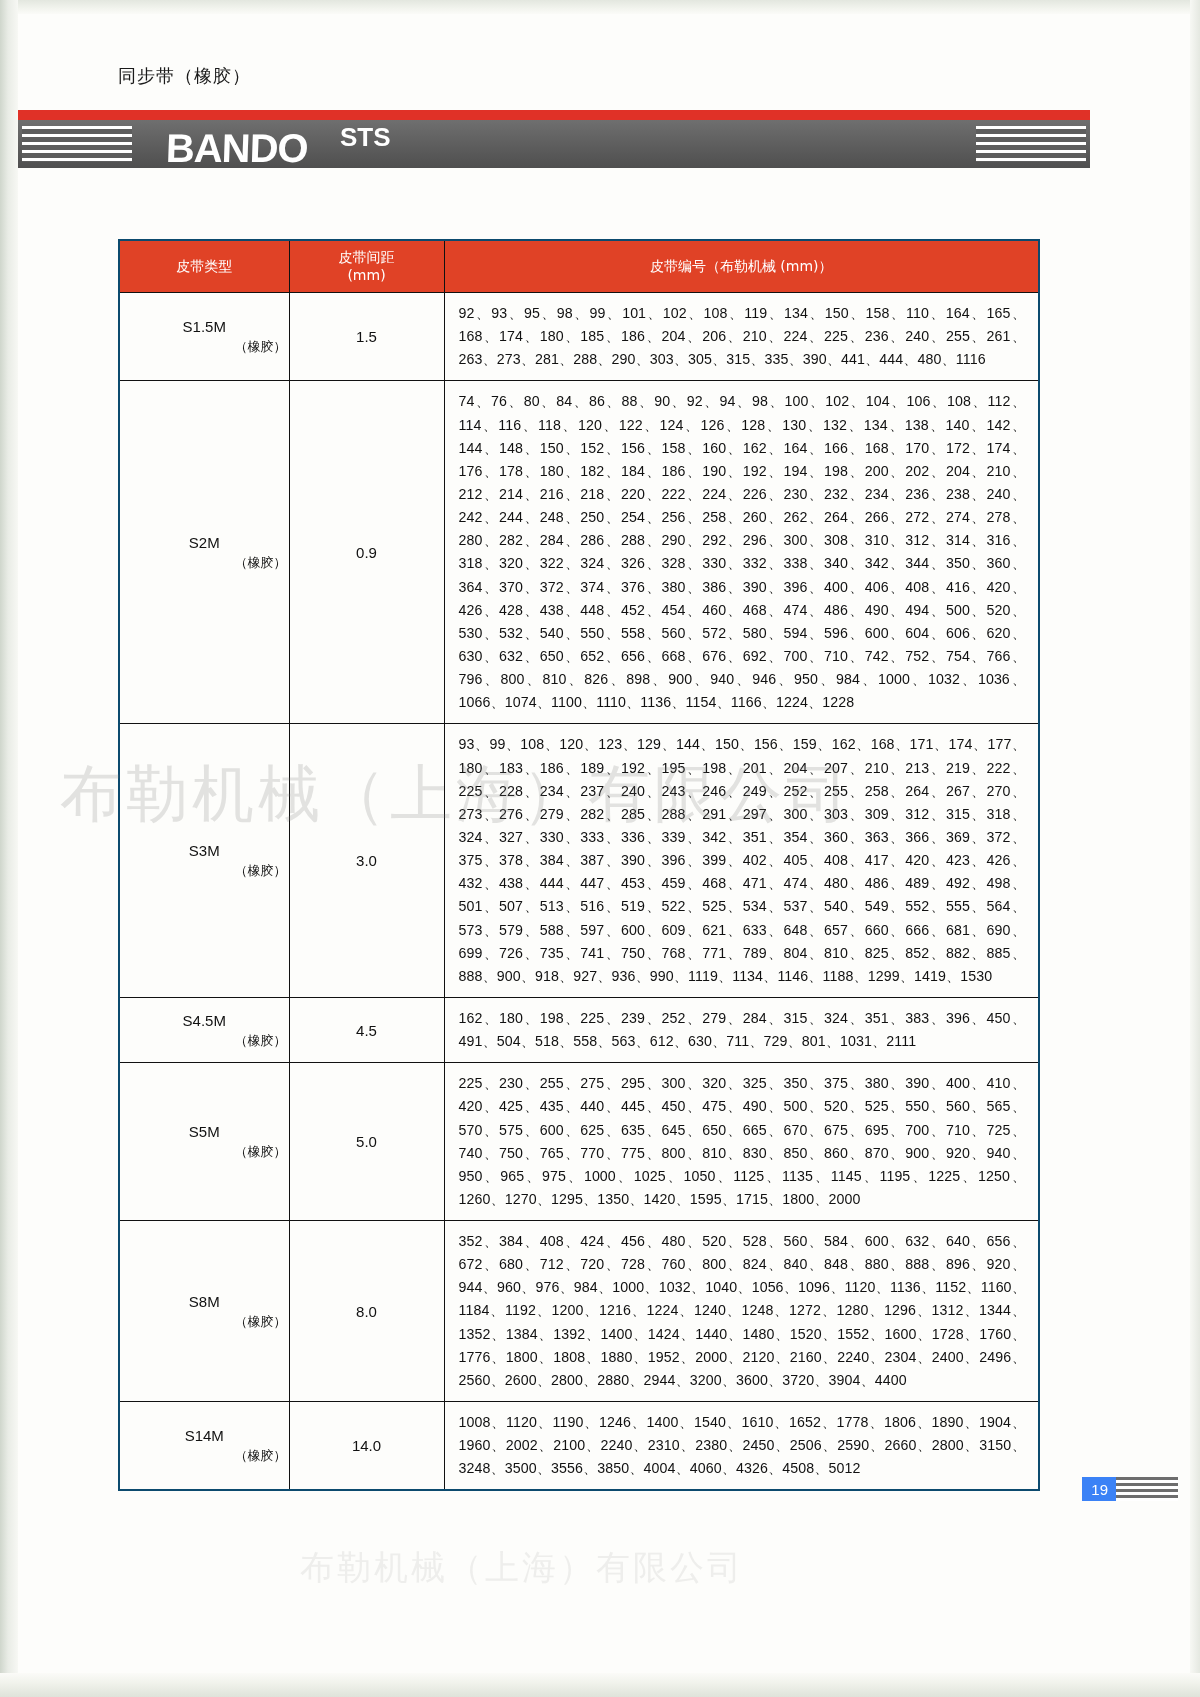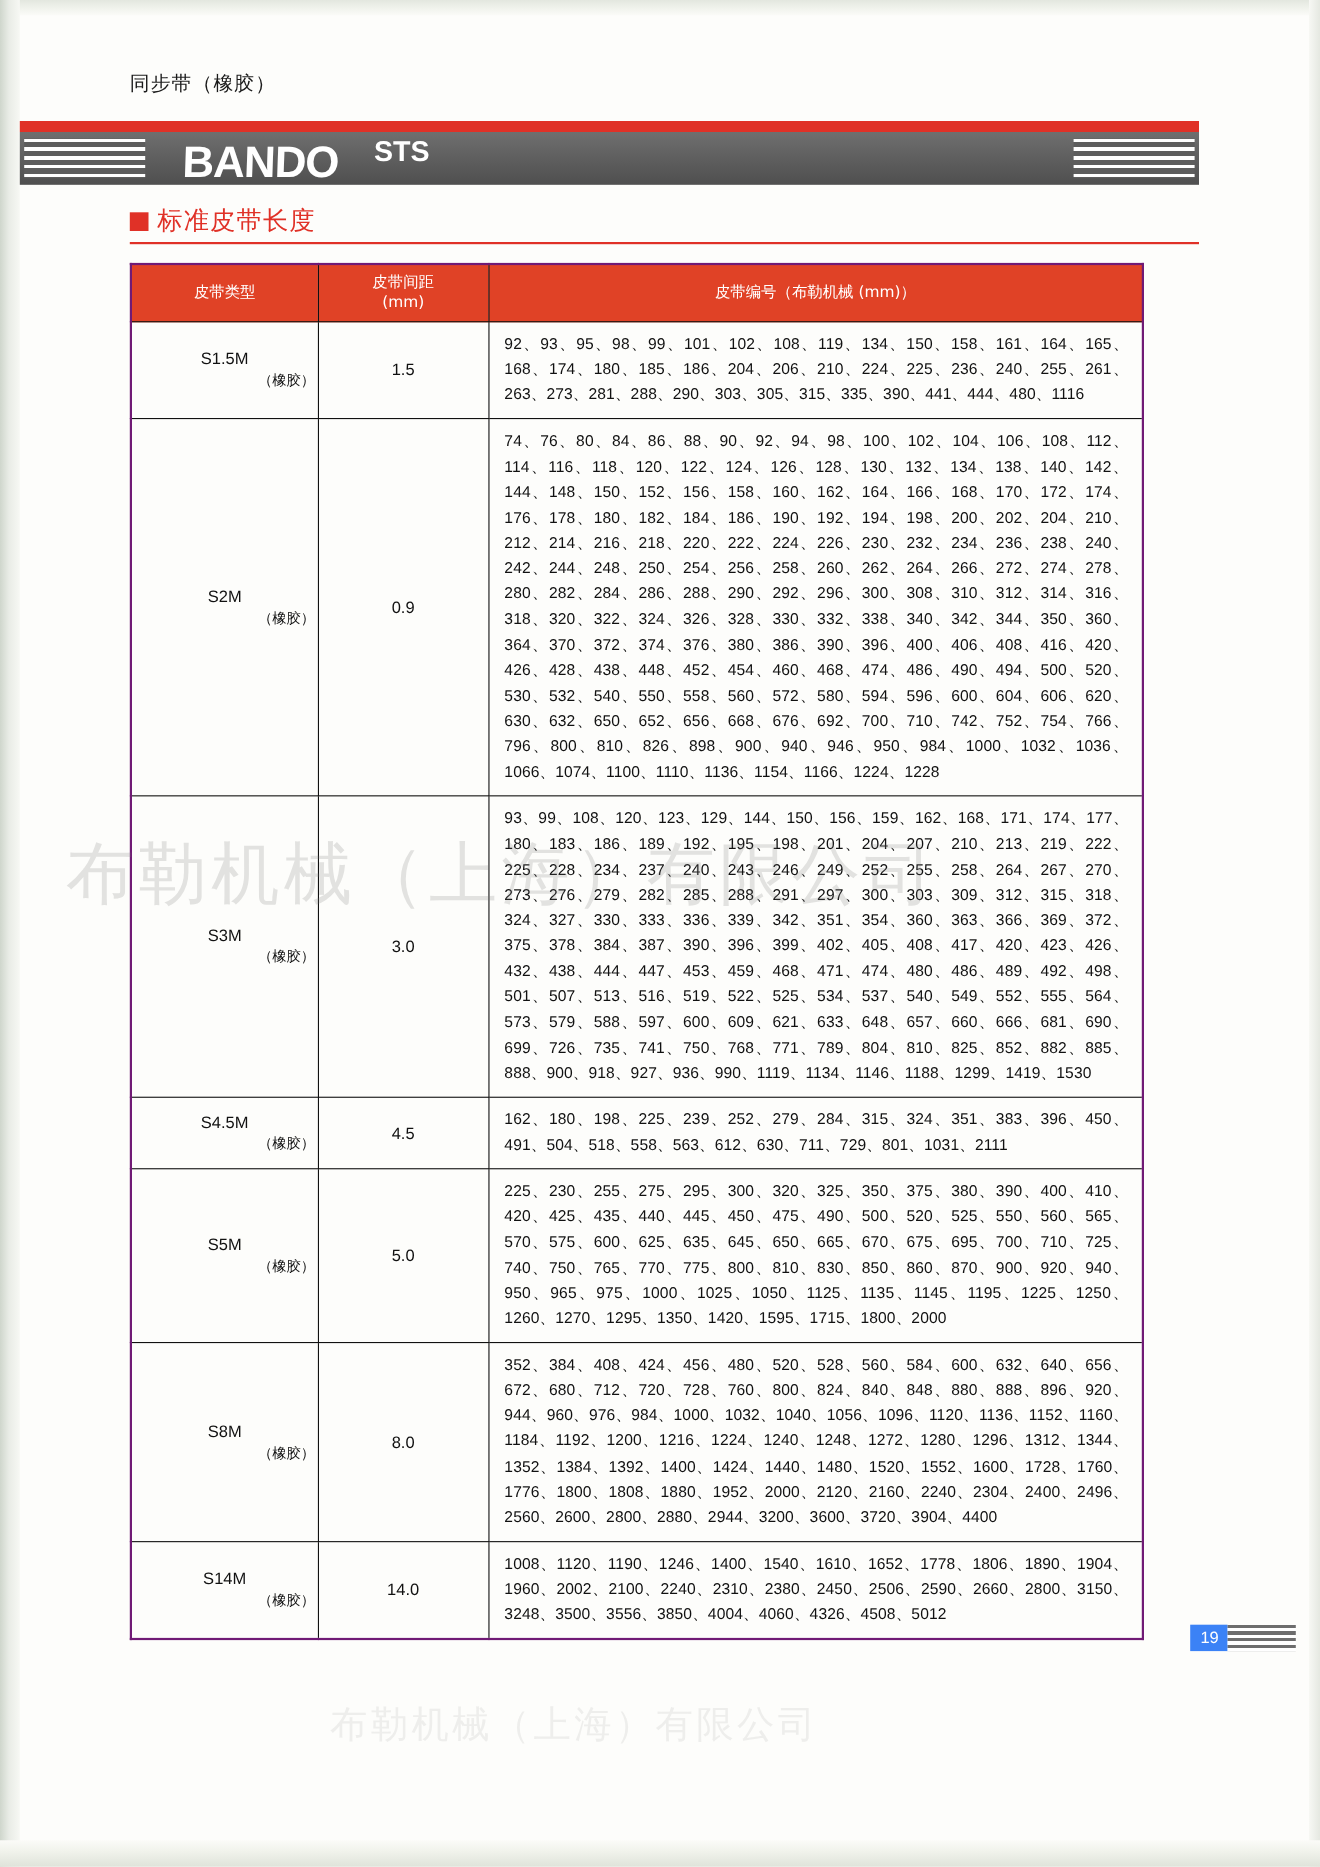--- a/index.html
+++ b/index.html
@@ -80,21 +80,21 @@
   }
   .section-rule{
     position:absolute;left:0;top:30px;width:972px;height:2px;background:#e03127;
   }
 
   
   table.belt{
     position:absolute;left:118px;top:239px;
     width:920px;border-collapse:collapse;
     table-layout:fixed;
-    border:2px solid #701a75;
+    border:2px solid #0c4a6e;
   }
   table.belt th, table.belt td{
     border:1px solid #111;
     vertical-align:middle;
   }
   table.belt thead th{
     background:#e04226;color:#ffffff;
     font-family:"DejaVu Sans",sans-serif;
     font-size:14px;font-weight:normal;
     padding:8px 4px;line-height:1.25;
@@ -174,27 +174,20 @@
 
   <div class="brand-band">
     <div class="brand-red"></div>
     <div class="brand-grey"></div>
     <div class="stripes left"></div>
     <div class="stripes right"></div>
     <div class="brand-name">BANDO</div>
     <div class="brand-sub">STS</div>
   </div>
 
-  <div class="section-head">
-    <div class="section-row">
-      <span class="sq"></span>
-      <span class="section-title">标准皮带长度</span>
-    </div>
-    <div class="section-rule"></div>
-  </div>
 
   <table class="belt">
     <colgroup>
         <col class="c1">
         <col class="c2">
         <col class="c3">
       </colgroup>
     <thead>
       <tr>
         <th>皮带类型</th>
@@ -205,21 +198,21 @@
         <th>皮带编号（布勒机械 (mm)）</th>
       </tr>
     </thead>
     <tbody>
       <tr>
         <td class="type">
           <span>S1.5M</span>
           <span class="sub">（橡胶）</span>
         </td>
         <td class="pitch">1.5</td>
-        <td class="codes">92、93、95、98、99、101、102、108、119、134、150、158、161、164、165、168、174、180、185、186、204、206、210、224、225、236、240、255、261、263、273、281、288、290、303、305、315、335、390、441、444、480、1116</td>
+        <td class="codes">92、93、95、98、99、101、102、108、119、134、150、158、110、164、165、168、174、180、185、186、204、206、210、224、225、236、240、255、261、263、273、281、288、290、303、305、315、335、390、441、444、480、1116</td>
       </tr>
       <tr>
         <td class="type">
           <span>S2M</span>
           <span class="sub">（橡胶）</span>
         </td>
         <td class="pitch">0.9</td>
         <td class="codes">74、76、80、84、86、88、90、92、94、98、100、102、104、106、108、112、114、116、118、120、122、124、126、128、130、132、134、138、140、142、144、148、150、152、156、158、160、162、164、166、168、170、172、174、176、178、180、182、184、186、190、192、194、198、200、202、204、210、212、214、216、218、220、222、224、226、230、232、234、236、238、240、242、244、248、250、254、256、258、260、262、264、266、272、274、278、280、282、284、286、288、290、292、296、300、308、310、312、314、316、318、320、322、324、326、328、330、332、338、340、342、344、350、360、364、370、372、374、376、380、386、390、396、400、406、408、416、420、426、428、438、448、452、454、460、468、474、486、490、494、500、520、530、532、540、550、558、560、572、580、594、596、600、604、606、620、630、632、650、652、656、668、676、692、700、710、742、752、754、766、796、800、810、826、898、900、940、946、950、984、1000、1032、1036、1066、1074、1100、1110、1136、1154、1166、1224、1228</td>
       </tr>
       <tr>

